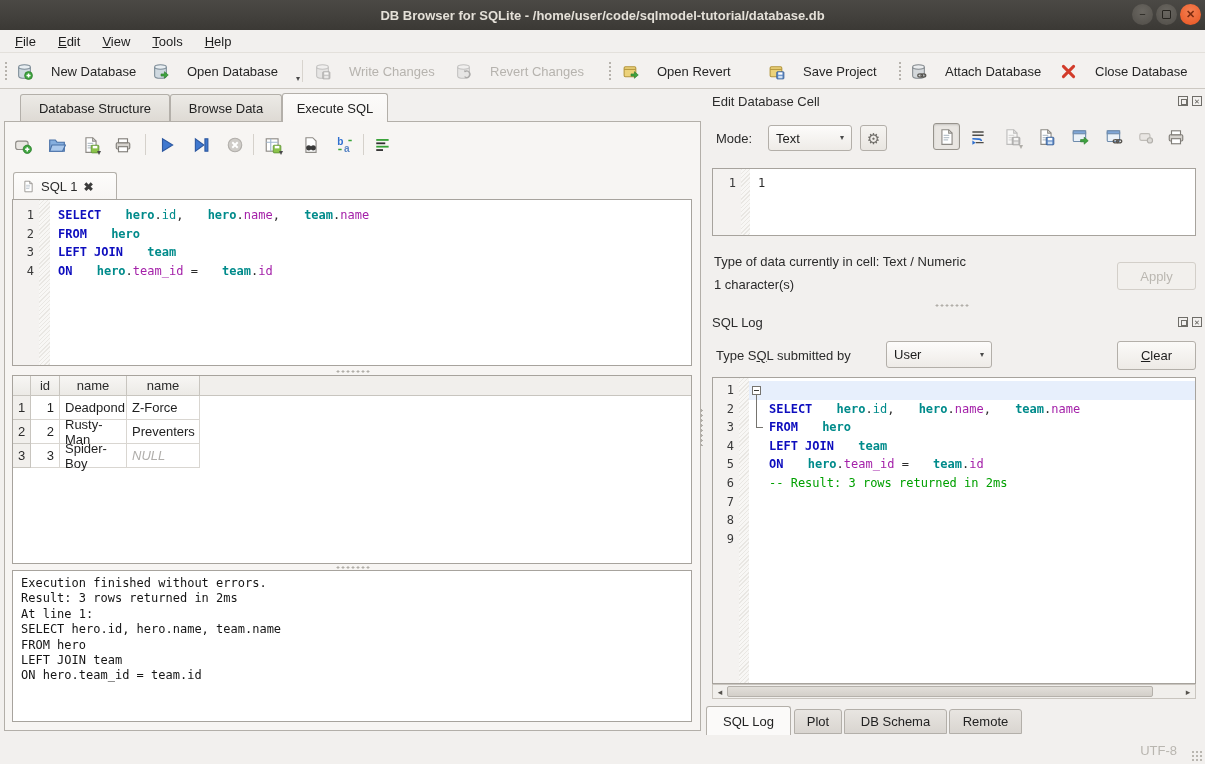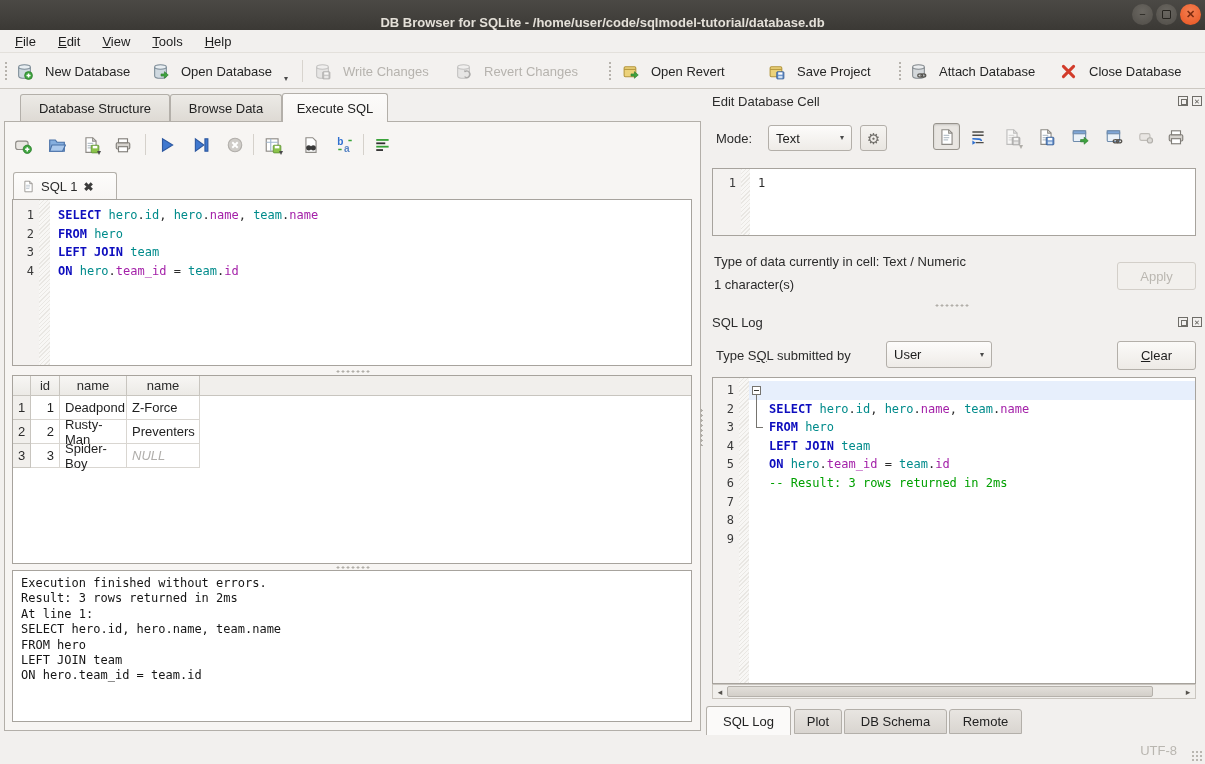--- a/index.html
+++ b/index.html
@@ -3,38 +3,38 @@
 <meta charset="utf-8">
 <style>
   html,body{margin:0;padding:0;background:#d8d4ce;}
   #app{position:relative;width:1205px;height:764px;background:#f2f0ee;
        font-family:"Liberation Sans",sans-serif;font-size:13px;color:#2b2b2b;
        overflow:hidden;-webkit-font-smoothing:antialiased;}
   .mono{font-family:"DejaVu Sans Mono",monospace;font-size:12px;}
 
   
   .titlebar{position:absolute;left:0;top:0;width:1205px;height:30px;
-    background:linear-gradient(#4b4945,#3b3935);display:flex;align-items:flex-end;justify-content:center;}
+    background:linear-gradient(#4b4945,#3b3935);display:flex;align-items:center;justify-content:center;}
   .title-text{color:#e4e0d8;font-weight:bold;font-size:13px;}
   .winbtns{position:absolute;right:4px;top:4px;display:flex;gap:3px;}
   .winbtn{width:21px;height:21px;border-radius:50%;display:flex;align-items:center;justify-content:center;
     background:radial-gradient(circle at 50% 35%,#6a6761,#504d48);color:#26241f;font-size:11px;line-height:1;}
   .winbtn.close{background:radial-gradient(circle at 50% 35%,#f48052,#e95420);color:#7c2c10;font-weight:bold;}
   .maxsq{width:7px;height:7px;border:1.5px solid #26241f;border-radius:1px;}
 
   
   .menubar{position:absolute;left:0;top:30px;width:1205px;height:23px;background:#f2f0ee;
     border-bottom:1px solid #e3e0db;display:flex;align-items:center;padding-left:4px;box-sizing:border-box;}
   .menu-item{padding:2px 11px;color:#1d1d1d;}
   .tk-u{text-decoration:underline;}
 
   
   .toolbar{position:absolute;left:0;top:53px;width:1205px;height:35px;background:#f3f1ef;
     border-bottom:1px solid #ccc8c2;}
-  .tbtn{position:absolute;top:5px;height:26px;display:flex;align-items:center;gap:12px;color:#262626;}
+  .tbtn{position:absolute;top:5px;height:26px;display:flex;align-items:center;gap:18px;color:#262626;}
   .tbtn.disabled{color:#b6b3ae;}
   .tbtn.disabled svg{filter:grayscale(1);opacity:.45;}
   .tb-handle{position:absolute;top:8px;width:5px;height:20px;
     background-image:radial-gradient(circle,#b7b3ad 1px,transparent 1.2px);background-size:4px 4px;}
   .tb-sep{position:absolute;top:7px;width:1px;height:22px;background:#d8d4ce;}
   .caret{font-size:8px;color:#4a4a4a;line-height:1;}
   .caret-under{position:absolute;font-size:8px;color:#4a4a4a;line-height:1;}
 
   .ic{width:17px;height:17px;}
   .ic18{width:18px;height:18px;}
@@ -61,21 +61,21 @@
   .editorbox{position:absolute;box-sizing:border-box;background:#fff;border:1px solid #a7a39d;display:flex;overflow:hidden;}
   .gutter{background:#f4f2f0;color:#3a3a3a;text-align:right;box-sizing:border-box;flex:none;}
   .gutter .gl{padding-right:5px;}
   .hatch{flex:none;background:repeating-linear-gradient(135deg,#e9e7e3 0 1px,#f8f7f5 1px 3px);}
   .codecol{flex:1;position:relative;}
   .cl{white-space:pre;}
   .ed .cl,.ed .gl{height:18.5px;line-height:18.5px;}
   .log .cl,.log .gl{height:18.6px;line-height:18.6px;}
 
   .tk-kw{color:#0d0dbe;font-weight:bold;}
-  .tk-tbl{color:#008b8b;font-weight:normal;}
+  .tk-tbl{color:#008b8b;font-weight:bold;margin-left:17px;}
   .tk-id{color:#008b8b;}
   .tk-fld{color:#a421a9;}
   .tk-cmt{color:#00a000;}
 
   
   .grid{position:absolute;box-sizing:border-box;background:#fff;border:1px solid #a7a39d;}
   .ghead{display:flex;background:#f1efec;border-bottom:1px solid #c8c5bf;height:19px;}
   .gh{box-sizing:border-box;border-right:1px solid #c8c5bf;background:linear-gradient(#f7f6f4,#eceae6);
      display:flex;align-items:center;justify-content:center;color:#2b2b2b;height:19px;}
   .grow{display:flex;height:24px;}

